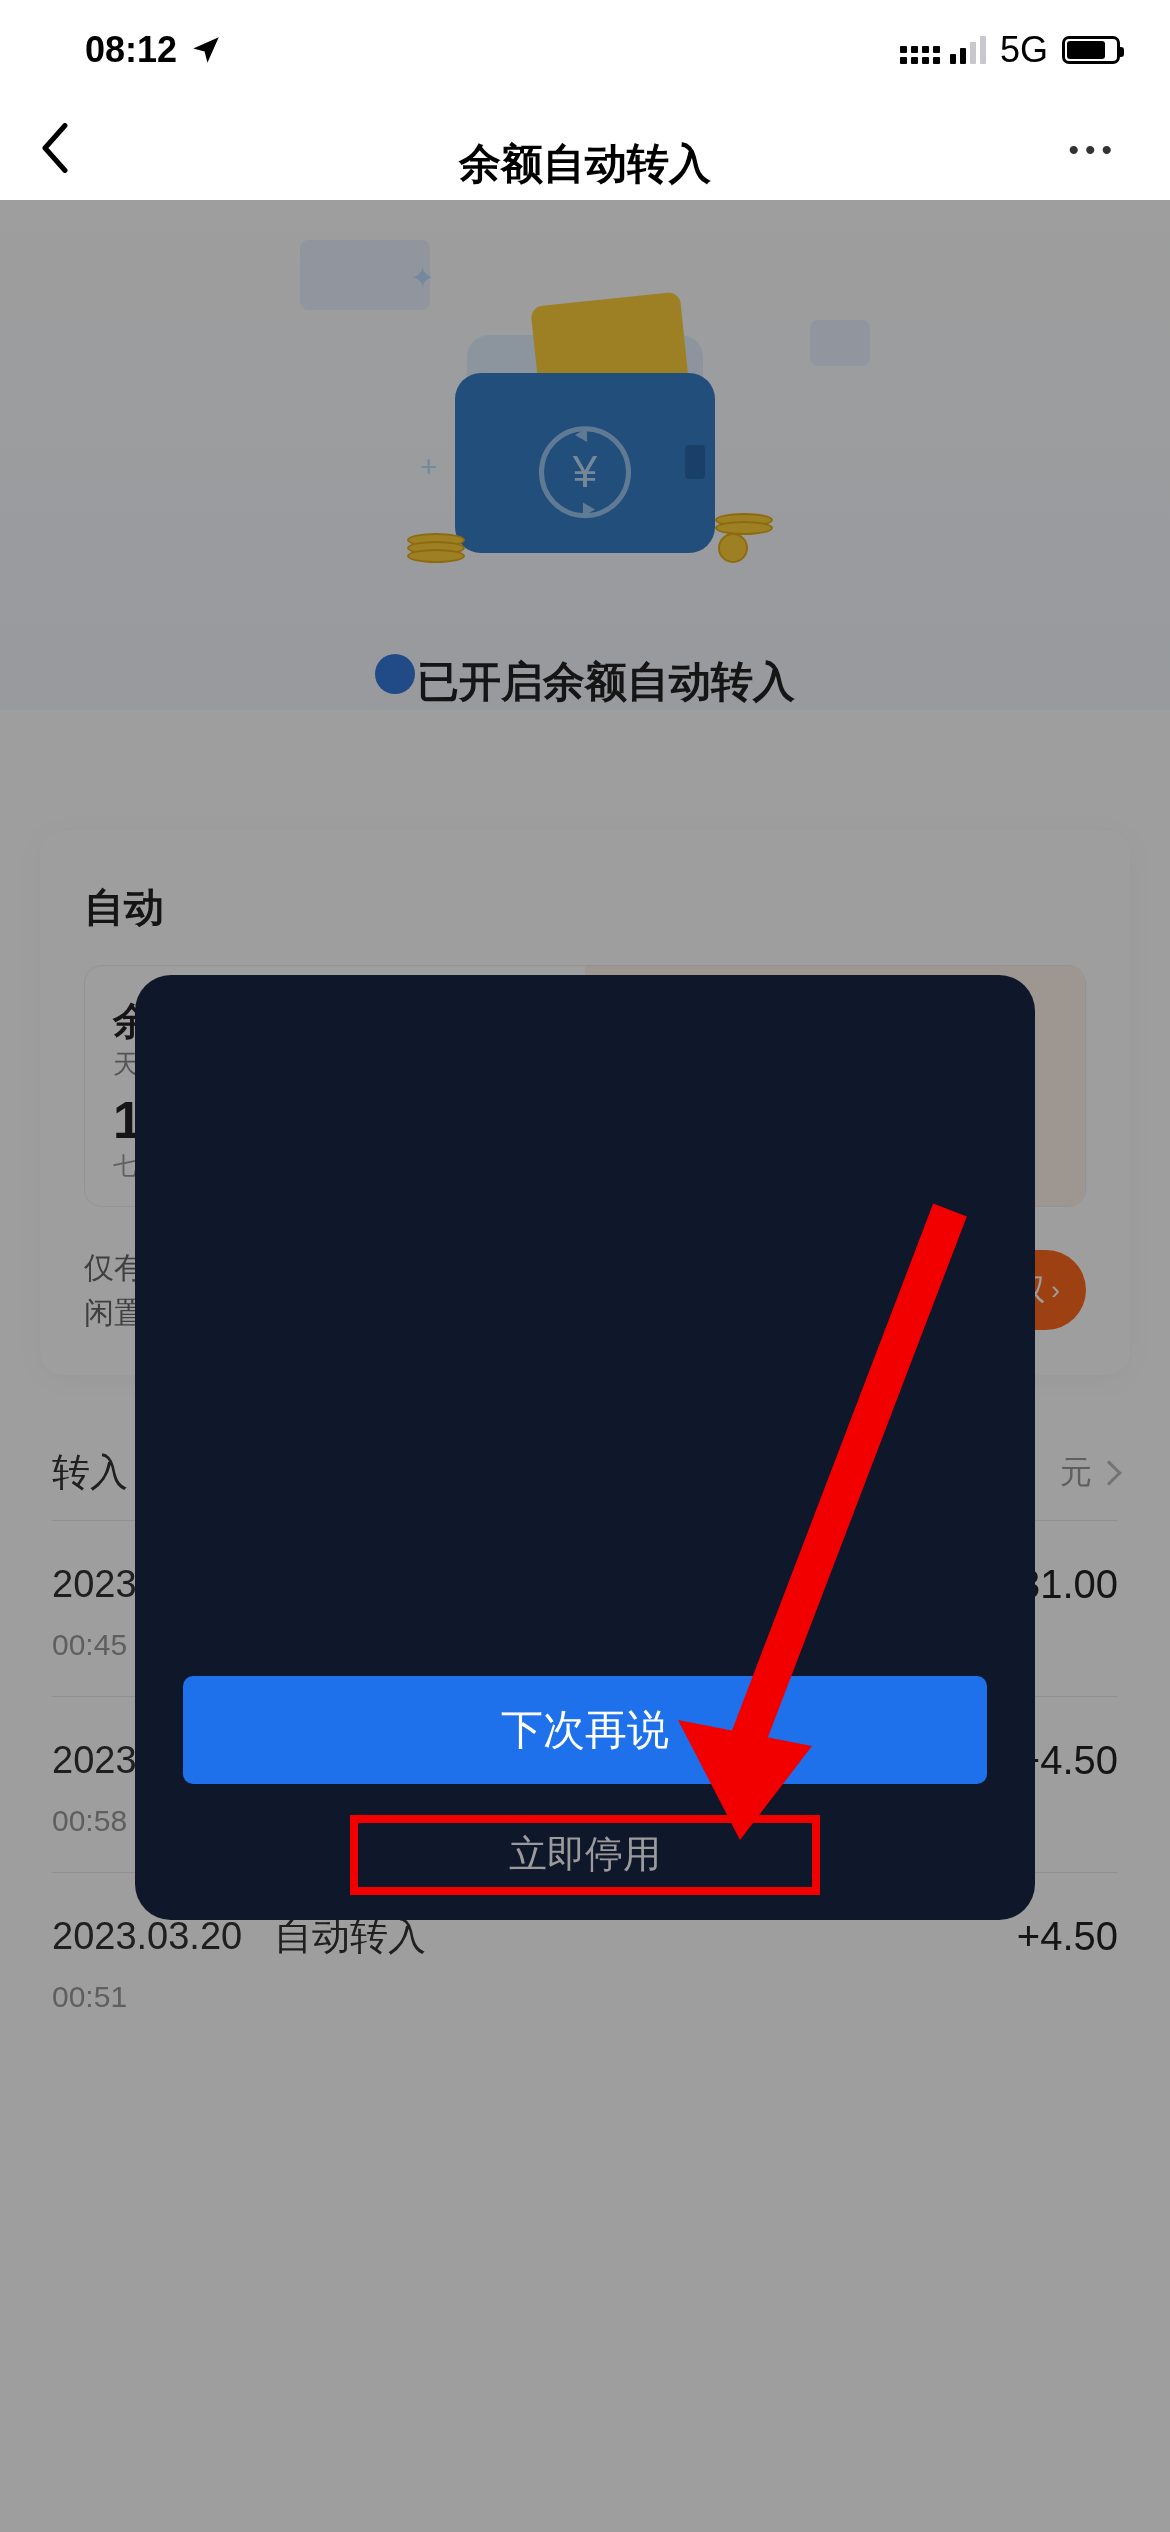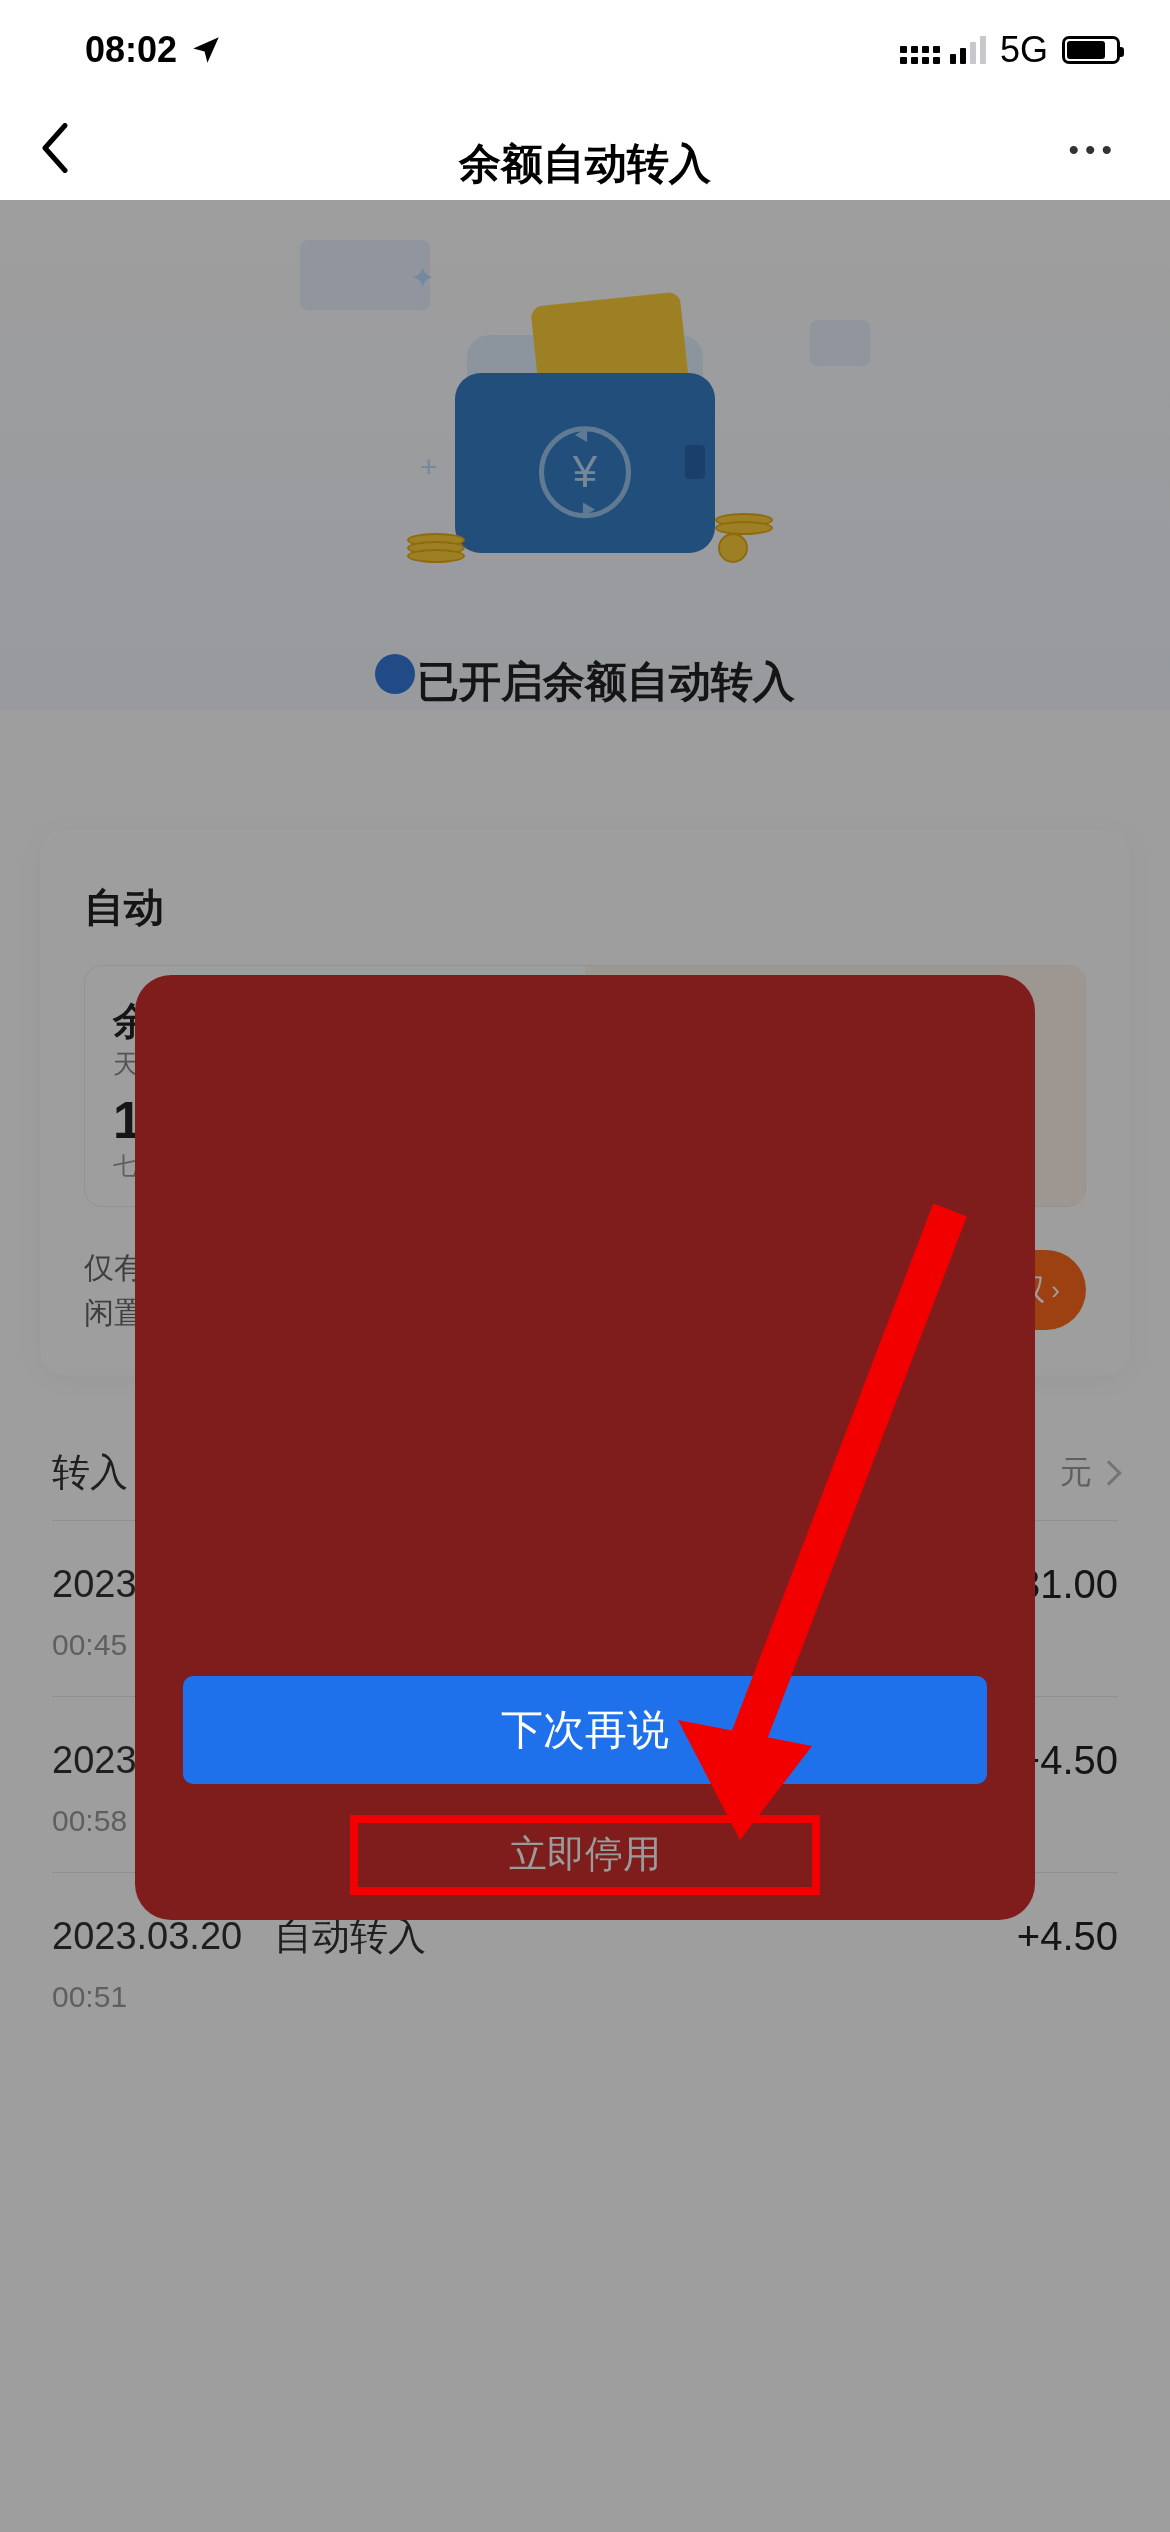--- a/index.html
+++ b/index.html
@@ -101,21 +101,21 @@
     .list-amount { font-size: 40px; font-weight:400; color:#222;}
     .list-time { font-size: 30px; color:#999; margin-top:18px;}
 
     .dimmer {
       position:absolute; left:0; right:0; top:200px; bottom:0;
       background: rgba(0,0,0,.38);
     }
     .modal {
       position:absolute; left:50%; top: 975px; transform:translateX(-50%);
       width: 900px; height: 945px;
-      background:#7f1d1d; border-radius: 36px;
+      background:#0f172a; border-radius: 36px;
       display:flex; flex-direction:column; justify-content:flex-end;
       padding: 36px 48px 40px;
     }
     .primary-btn {
       background:#1e70eb; color:#fff; font-size:42px;
       height: 108px; border-radius: 10px;
       display:flex; align-items:center; justify-content:center;
     }
     .secondary-btn {
       color:#9b9b9b; font-size:38px;
@@ -131,21 +131,21 @@
       position:absolute; top: 1200px; left: 660px;
       pointer-events:none;
     }
     .chev { display:inline-block; width:18px;height:18px;border-right:3px solid #bbb;border-bottom:3px solid #bbb; transform:rotate(-45deg);}
   </style>
 </head>
 <body>
 
 <div class="status-bar">
   <div class="status-left">
-    <span>08:02</span>
+    <span>08:12</span>
     <svg width="34" height="34" viewBox="0 0 24 24">
         <path d="M3 11 L21 3 L13 21 L11 13 Z" fill="#000"></path>
       </svg>
   </div>
   <div class="status-right">
     <div class="signal">
       <div class="signal-matrix">
         <span></span>
           <span></span>
           <span></span>

